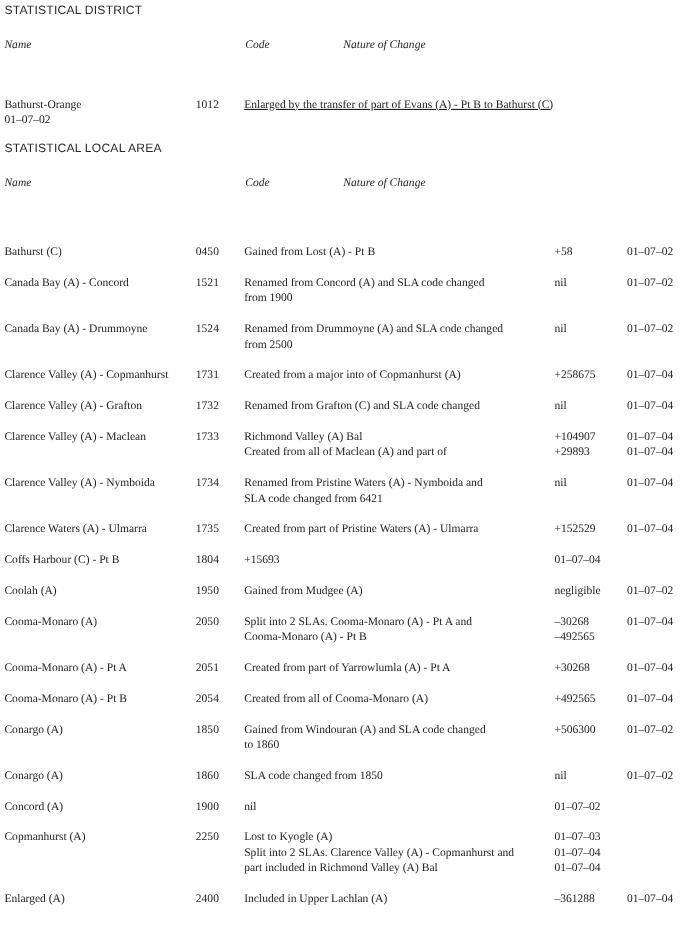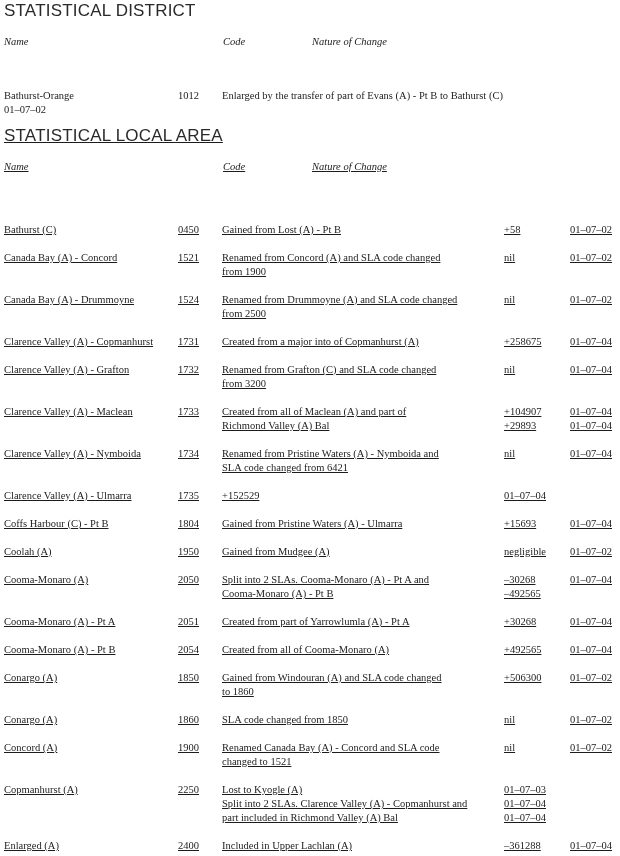--- a/index.html
+++ b/index.html
@@ -4,46 +4,46 @@
 <style>
   html, body { margin: 0; padding: 0; background: #ffffff; }
   body {
     width: 620px; height: 856px; overflow: hidden;
     font-family: "Liberation Serif", serif;
     color: #1c1c1c;
   }
   .page { padding: 4px 0 0 4px; width: 616px; }
 
   .section { margin: 0; }
-  .section + .section { margin-top: 12px; text-decoration: underline; }
+  .section + .section { margin-top: 12px; }
 
   .section-title {
     font-family: "Liberation Sans", sans-serif;
-    font-size: 17px; line-height: 13px;
+    font-size: 11px; line-height: 13px;
     letter-spacing: 0.2px;
     color: #2a2a2a;
     margin: 0 0 18px 0;
   }
 
   .row {
     display: grid;
     grid-template-columns: 174px 44px 282px 66px 50px;
     align-items: start;
   }
   .header-row { margin-bottom: 13px; gap: 45px; }
   .section-1 .header-row { margin-bottom: 23px; }
 
   .cell { font-size: 10.5px; line-height: 14px; }
   .cell .line { white-space: nowrap; }
   .hdr { font-style: italic; line-height: 13.5px; color: #222; }
 
   .data-row { margin-bottom: 14px; }
   .data-row:last-child { margin-bottom: 0; }
 
-  .col-nature.span2 { grid-column: 3 / span 2; }
+  .col-nature.span2 { grid-column: 3 / span 2; text-decoration: underline; }
 </style>
 </head>
 <body>
 
 <div class="page" id="doc">
     <div class="section section-0">
       <div class="section-title">STATISTICAL DISTRICT</div>
       <div class="row header-row">
         <div class="cell col-name hdr">Name</div>
         <div class="cell col-code hdr">Code</div>
@@ -136,35 +136,34 @@
         </div>
         <div class="cell col-date">
           <div class="line">01–07–04</div>
         </div>
       </div>
       <div class="row data-row">
         <div class="cell col-name">Clarence Valley (A) - Grafton</div>
         <div class="cell col-code">1732</div>
         <div class="cell col-nature">
           <div class="line">Renamed from Grafton (C) and SLA code changed</div>
-          <div class="line">from 3200</div>
         </div>
         <div class="cell col-area">
           <div class="line">nil</div>
         </div>
         <div class="cell col-date">
           <div class="line">01–07–04</div>
         </div>
       </div>
       <div class="row data-row">
         <div class="cell col-name">Clarence Valley (A) - Maclean</div>
         <div class="cell col-code">1733</div>
         <div class="cell col-nature">
+          <div class="line">Richmond Valley (A) Bal</div>
           <div class="line">Created from all of Maclean (A) and part of</div>
-          <div class="line">Richmond Valley (A) Bal</div>
         </div>
         <div class="cell col-area">
           <div class="line">+104907</div>
           <div class="line">+29893</div>
         </div>
         <div class="cell col-date">
           <div class="line">01–07–04</div>
           <div class="line">01–07–04</div>
         </div>
       </div>
@@ -176,35 +175,35 @@
           <div class="line">SLA code changed from 6421</div>
         </div>
         <div class="cell col-area">
           <div class="line">nil</div>
         </div>
         <div class="cell col-date">
           <div class="line">01–07–04</div>
         </div>
       </div>
       <div class="row data-row">
-        <div class="cell col-name">Clarence Valley (A) - Ulmarra</div>
+        <div class="cell col-name">Clarence Waters (A) - Ulmarra</div>
         <div class="cell col-code">1735</div>
+        <div class="cell col-nature">
+          <div class="line">Created from part of Pristine Waters (A) - Ulmarra</div>
+        </div>
         <div class="cell col-area">
           <div class="line">+152529</div>
         </div>
         <div class="cell col-date">
           <div class="line">01–07–04</div>
         </div>
       </div>
       <div class="row data-row">
         <div class="cell col-name">Coffs Harbour (C) - Pt B</div>
         <div class="cell col-code">1804</div>
-        <div class="cell col-nature">
-          <div class="line">Gained from Pristine Waters (A) - Ulmarra</div>
-        </div>
         <div class="cell col-area">
           <div class="line">+15693</div>
         </div>
         <div class="cell col-date">
           <div class="line">01–07–04</div>
         </div>
       </div>
       <div class="row data-row">
         <div class="cell col-name">Coolah (A)</div>
         <div class="cell col-code">1950</div>
@@ -282,24 +281,20 @@
         <div class="cell col-area">
           <div class="line">nil</div>
         </div>
         <div class="cell col-date">
           <div class="line">01–07–02</div>
         </div>
       </div>
       <div class="row data-row">
         <div class="cell col-name">Concord (A)</div>
         <div class="cell col-code">1900</div>
-        <div class="cell col-nature">
-          <div class="line">Renamed Canada Bay (A) - Concord and SLA code</div>
-          <div class="line">changed to 1521</div>
-        </div>
         <div class="cell col-area">
           <div class="line">nil</div>
         </div>
         <div class="cell col-date">
           <div class="line">01–07–02</div>
         </div>
       </div>
       <div class="row data-row">
         <div class="cell col-name">Copmanhurst (A)</div>
         <div class="cell col-code">2250</div>

